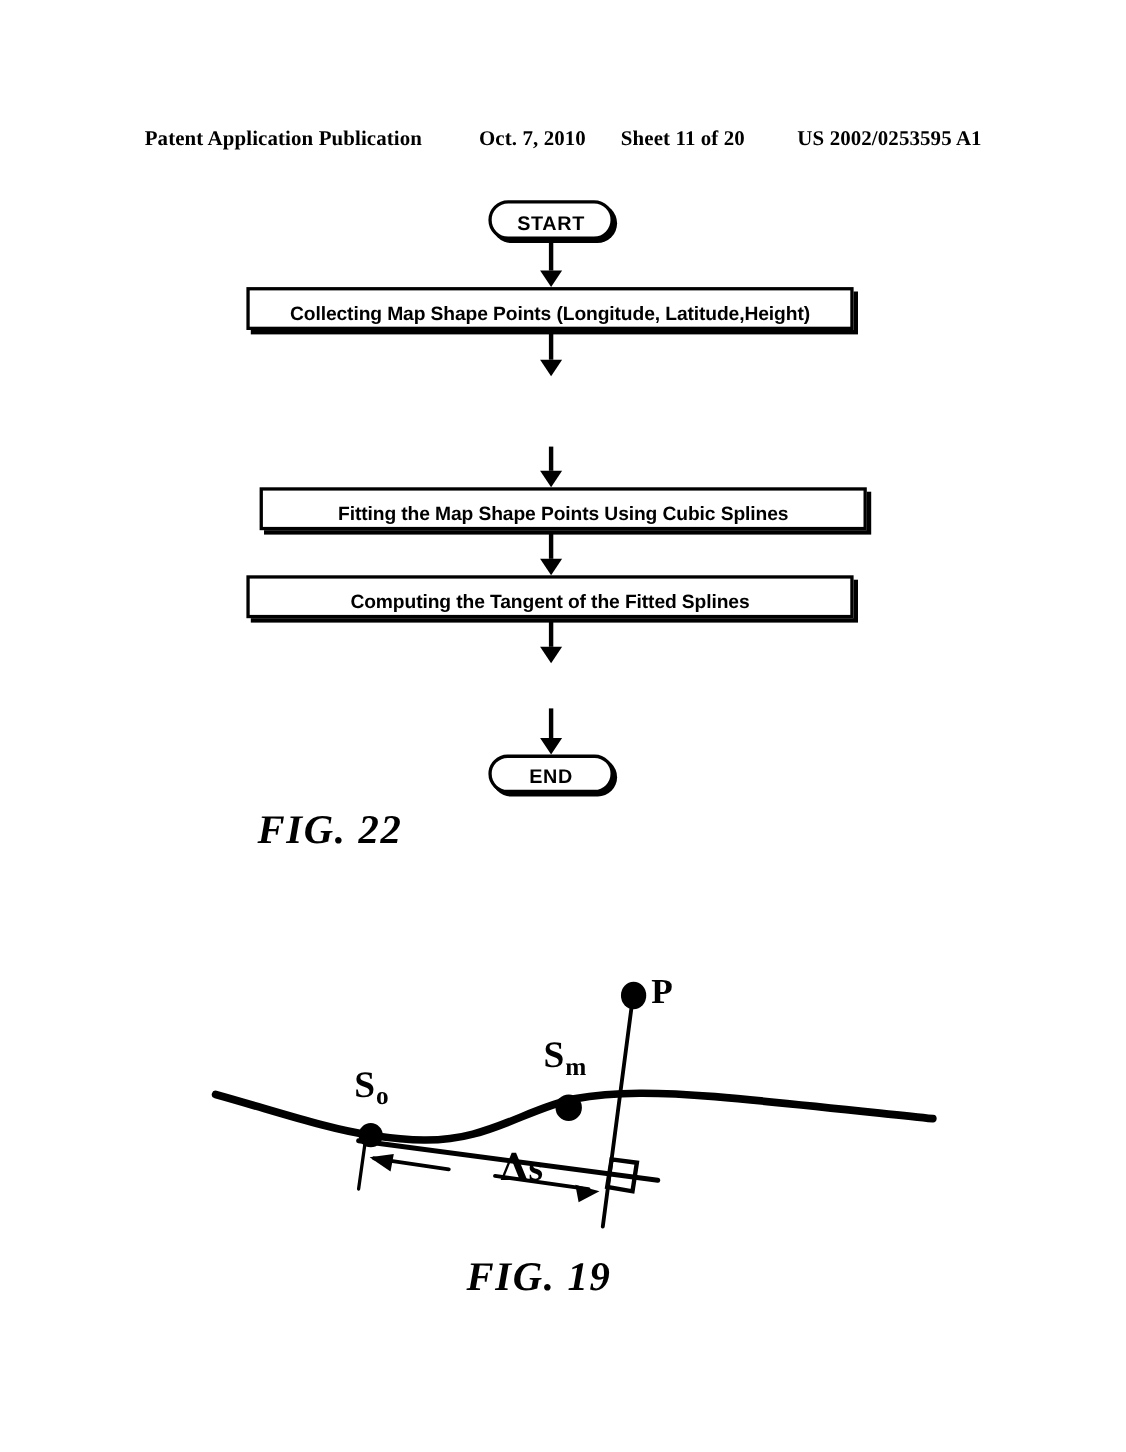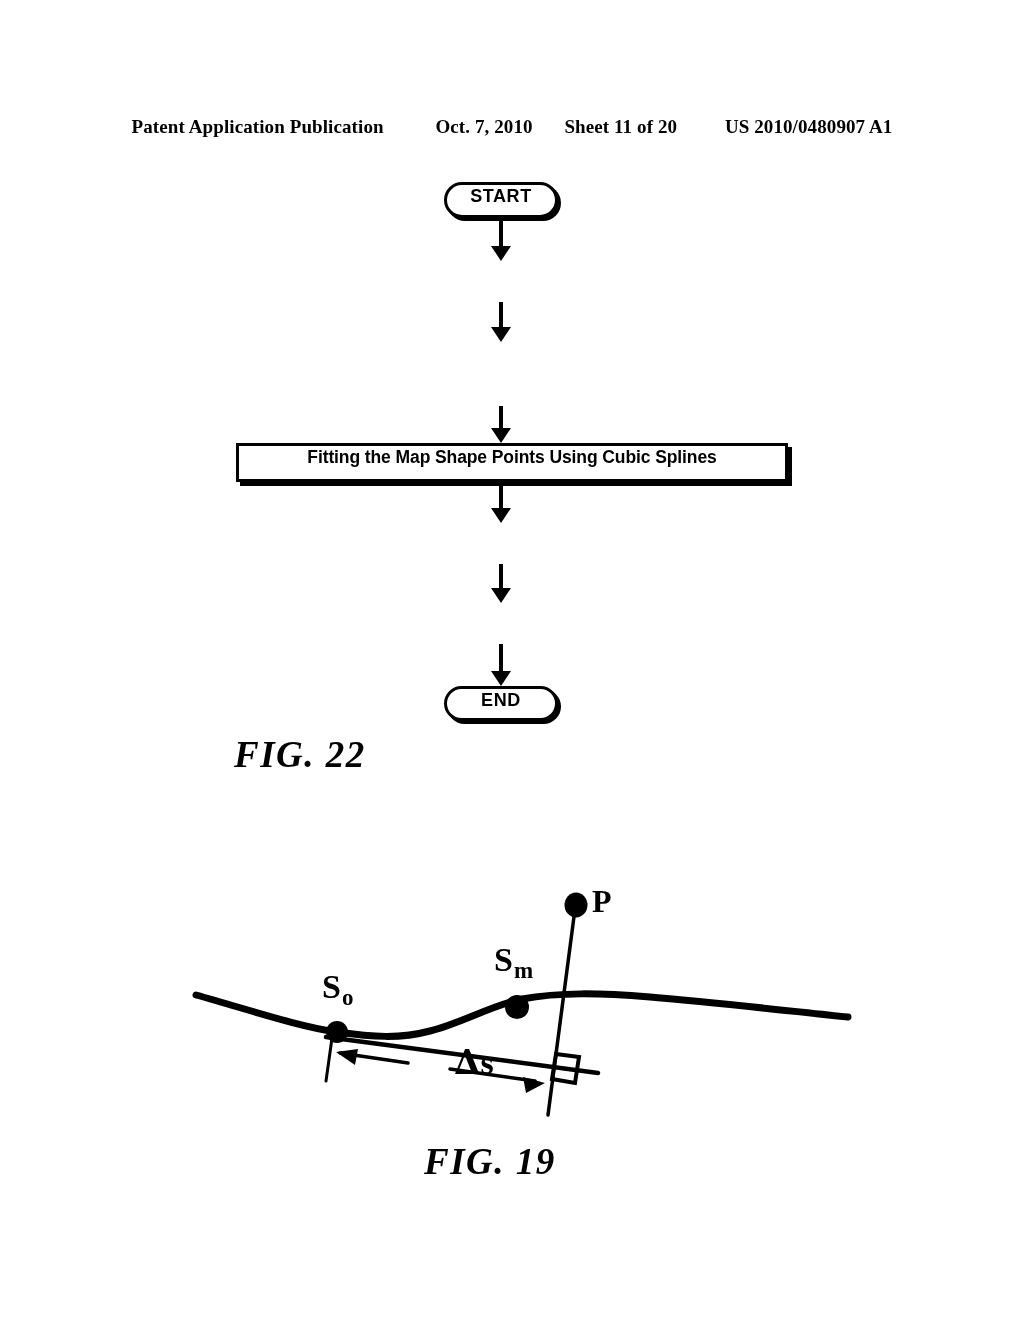--- a/index.html
+++ b/index.html
@@ -41,21 +41,21 @@
     top: 0;
     width: 1024px;
     height: 790px;
   }
   .node {
     position: absolute;
     box-sizing: border-box;
     background: #ffffff;
     border: 3px solid #000000;
     display: flex;
-    align-items: flex-start;
+    align-items: flex-end;
     justify-content: center;
     text-align: center;
     font-weight: bold;
     font-size: 17.5px;
     line-height: 23px;
     letter-spacing: -0.1px;
     box-shadow: 4px 4px 0 0 #000000;
   }
   .terminator {
     border-radius: 999px;
@@ -130,34 +130,37 @@
 </head>
 <body>
 
 <div id="page-header">
   <span class="hdr-seg">Patent Application Publication</span>
   <span class="gap-xl"></span>
   <span class="hdr-seg">Oct. 7, 2010</span>
   <span class="gap-md"></span>
   <span class="hdr-seg">Sheet 11 of 20</span>
   <span class="gap-lg"></span>
-  <span class="hdr-seg">US 2010/0480907 A1</span>
+  <span class="hdr-seg">US 2002/0253595 A1</span>
 </div>
 
 <div id="fig22">
 
   <div class="node terminator" style="left:444px; top:182px; width:114px; height:36px;">
     <span class="node-text">START</span>
   </div>
 
   <div class="connector" style="left:488px; top:220px; height:41px;">
     <div class="stem" style="height:26px;"></div>
     <div class="head"></div>
   </div>
 
+  <div class="node" style="left:224px; top:261px; width:552px; height:39px;">
+    <span class="node-text">Collecting Map Shape Points (Longitude, Latitude,Height)</span>
+  </div>
 
   <div class="connector" style="left:488px; top:302px; height:40px;">
     <div class="stem" style="height:25px;"></div>
     <div class="head"></div>
   </div>
 
 
   <div class="connector" style="left:488px; top:406px; height:37px;">
     <div class="stem" style="height:22px;"></div>
     <div class="head"></div>
@@ -165,20 +168,23 @@
 
   <div class="node" style="left:236px; top:443px; width:552px; height:39px;">
     <span class="node-text">Fitting the Map Shape Points Using Cubic Splines</span>
   </div>
 
   <div class="connector" style="left:488px; top:484px; height:39px;">
     <div class="stem" style="height:24px;"></div>
     <div class="head"></div>
   </div>
 
+  <div class="node" style="left:224px; top:523px; width:552px; height:39px;">
+    <span class="node-text">Computing the Tangent of the Fitted Splines</span>
+  </div>
 
   <div class="connector" style="left:488px; top:564px; height:39px;">
     <div class="stem" style="height:24px;"></div>
     <div class="head"></div>
   </div>
 
 
   <div class="connector" style="left:488px; top:644px; height:42px;">
     <div class="stem" style="height:27px;"></div>
     <div class="head"></div>

